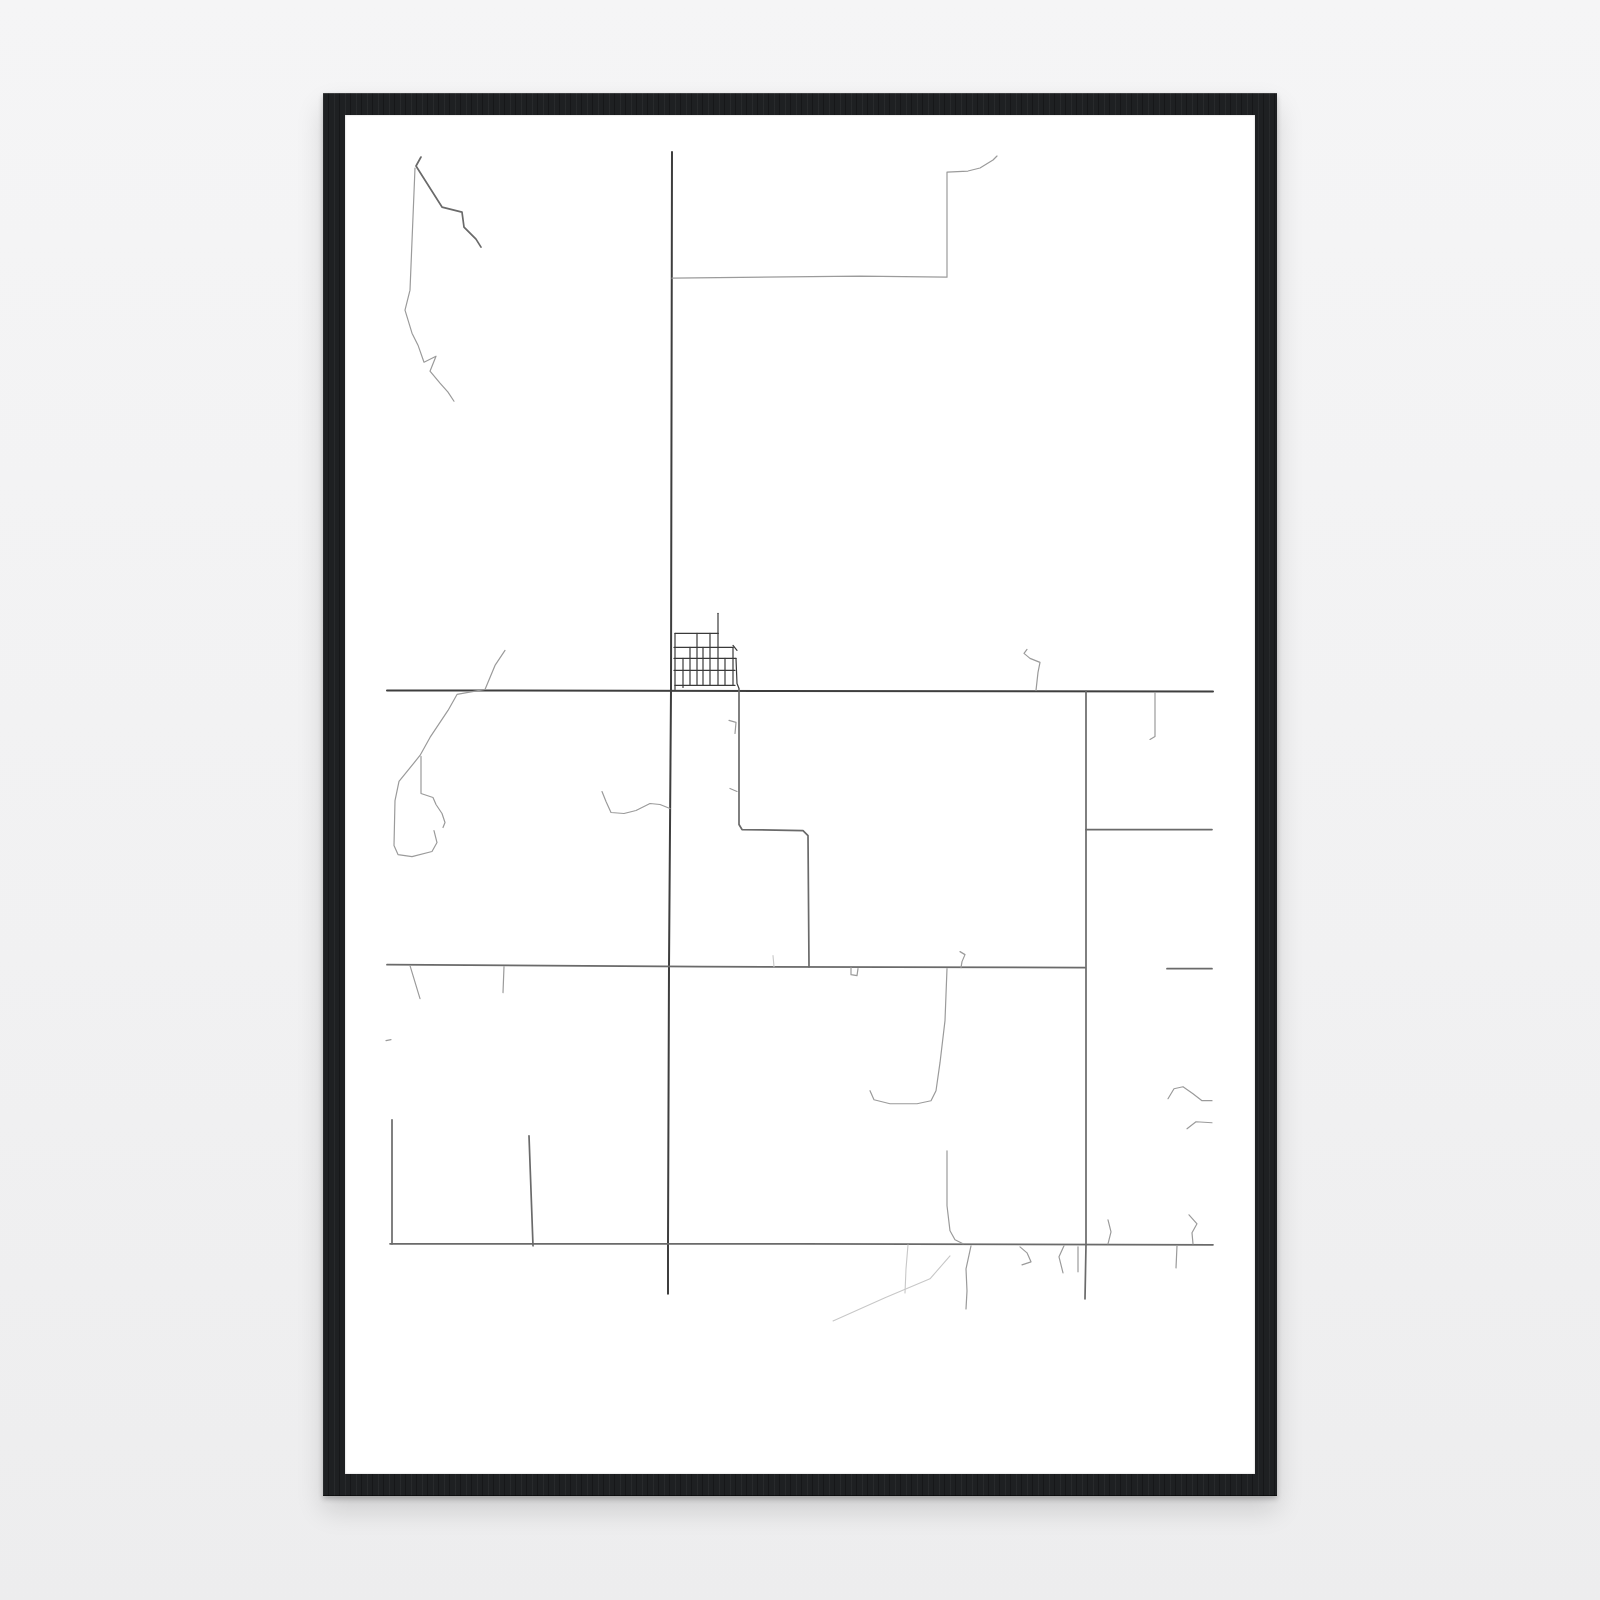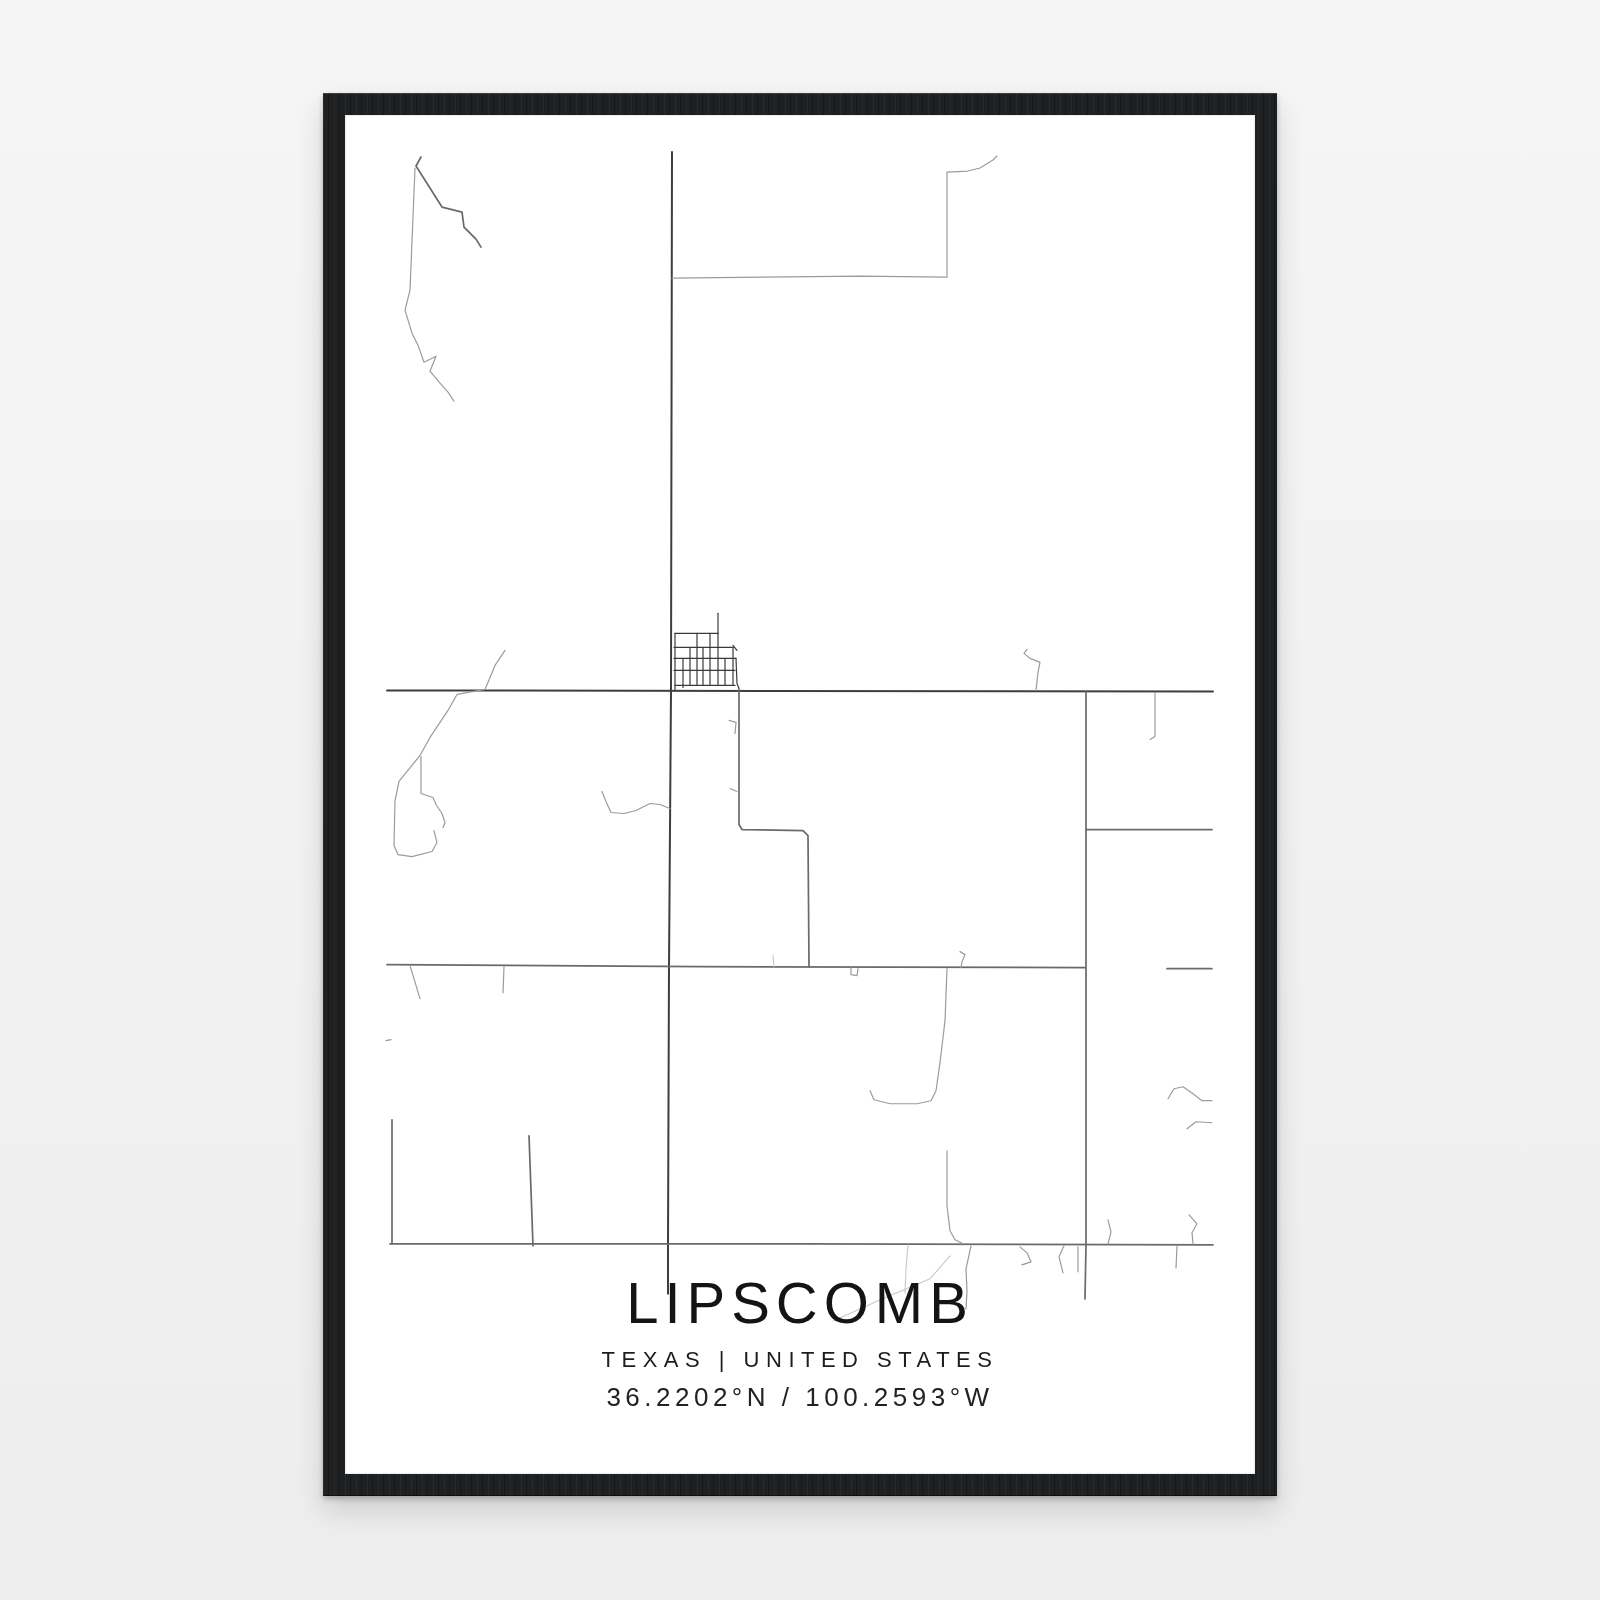--- a/index.html
+++ b/index.html
@@ -95,20 +95,15 @@
         <polyline points="410,965 420,998" fill="none" stroke="#9b9b9b" stroke-width="1.2" stroke-linecap="round" stroke-linejoin="round"></polyline>
         <polyline points="504,966 503,992" fill="none" stroke="#9b9b9b" stroke-width="1.2" stroke-linecap="round" stroke-linejoin="round"></polyline>
         <polyline points="386,1040 391,1039" fill="none" stroke="#9b9b9b" stroke-width="1.2" stroke-linecap="round" stroke-linejoin="round"></polyline>
         <polyline points="851,967 851,974 857,975 858,968" fill="none" stroke="#9b9b9b" stroke-width="1.2" stroke-linecap="round" stroke-linejoin="round"></polyline>
         <polyline points="960,951 965,954 962,961 961,967" fill="none" stroke="#9b9b9b" stroke-width="1.2" stroke-linecap="round" stroke-linejoin="round"></polyline>
         <polyline points="833,1320 885,1297 930,1278 950,1255" fill="none" stroke="#c8c8c8" stroke-width="1.1" stroke-linecap="round" stroke-linejoin="round"></polyline>
         <polyline points="908,1244 906,1268 905,1292" fill="none" stroke="#c8c8c8" stroke-width="1.1" stroke-linecap="round" stroke-linejoin="round"></polyline>
         <polyline points="773,955 774,966" fill="none" stroke="#c8c8c8" stroke-width="1.1" stroke-linecap="round" stroke-linejoin="round"></polyline>
       </svg>
 
-    <div class="caption">
-      <div class="title">LIPSCOMB</div>
-      <div class="subtitle">TEXAS | UNITED STATES</div>
-      <div class="coords">36.2202°N / 100.2593°W</div>
-    </div>
 
   </div>
 </div>
 
 </body></html>

